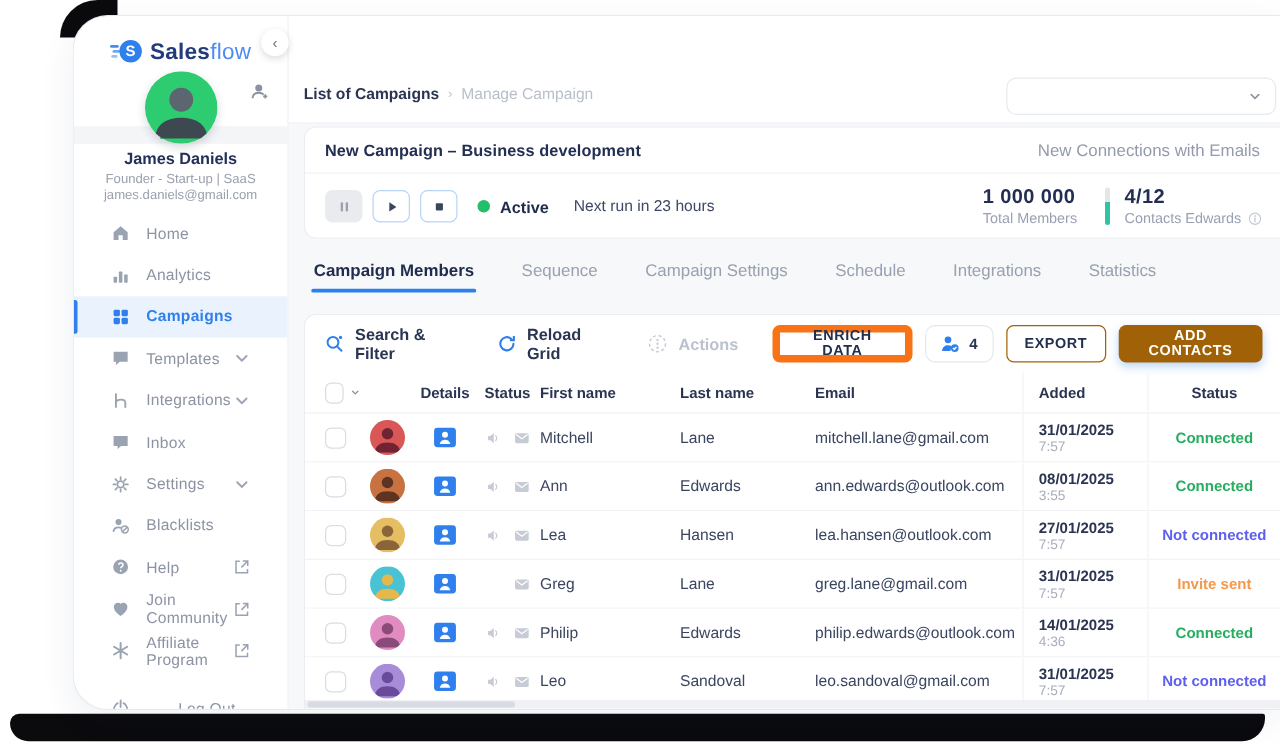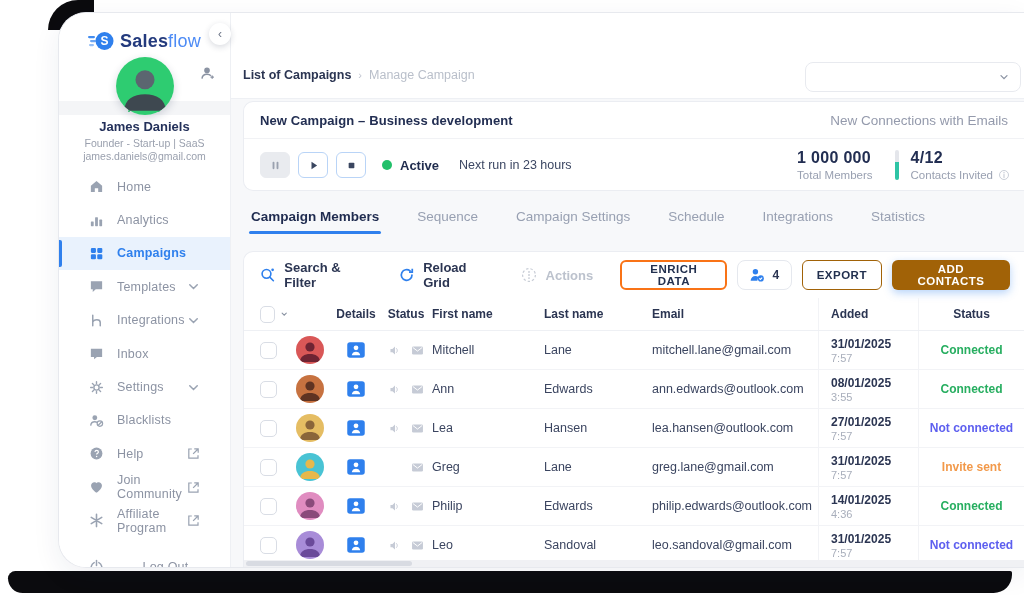--- a/index.html
+++ b/index.html
@@ -98,21 +98,21 @@
   .table-card { position:absolute; left:12px; right:0; top:152px; bottom:0; background:#fff;
     border:1px solid #ebedf2; border-right:none; border-bottom:none; border-radius:10px 0 0 0; overflow:hidden; }
   .toolbar { height:46px; display:flex; align-items:center; padding:0 14px 0 16px; }
   .tool { display:flex; align-items:center; gap:9px; margin-right:27px; font-size:13px; font-weight:600; color:#2b3552; cursor:pointer; }
   .tool .ic { width:16px; height:16px; color:#2f80ed; }
   .tool.disabled { color:#bcc2cd; cursor:default; }
   .tool.disabled .ic { color:#c8cdd6; }
   .tb-right { margin-left:auto; display:flex; align-items:center; gap:10px; }
   .btn { height:30px; border-radius:6px; display:flex; align-items:center; justify-content:center;
     font-size:11.5px; font-weight:700; letter-spacing:.5px; cursor:pointer; background:#fff; }
-  .btn-enrich { border:2px solid #f97316; color:#22304f; padding:0 14px; }
+  .btn-enrich { border:6px solid #f97316; color:#22304f; padding:0 14px; }
   .btn-count  { border:1px solid #e5e8ee; border-radius:8px; color:#2b3552; padding:0 11px; gap:7px; font-size:12px; }
   .btn-count .ic { width:16px; height:16px; color:#2f80ed; }
   .btn-export { border:1px solid #a16207; color:#22304f; padding:0 14px; }
   .btn-add { border:none; background:#a16207; color:#fff; padding:0 15px; box-shadow:0 3px 8px rgba(47,128,237,.35); }
 
   .grid { display:grid; grid-template-columns:44px 44px 48px 52px 112px 108px 166px 100px 1fr; align-items:center; }
   .thead { height:33px; border-bottom:1px solid #eef0f4; font-size:12px; font-weight:700; color:#2b3552; }
   .trow { height:39px; border-bottom:1px solid #f2f3f6; font-size:12.5px; color:#3b4560; background:#fff; }
   .c-check { padding-left:16px; display:flex; align-items:center; gap:5px; }
   .checkbox { width:17px; height:17px; border:1.5px solid #d9dde5; border-radius:5px; background:#fff; cursor:pointer; }
@@ -374,21 +374,21 @@
           <span class="next-run">Next run in 23 hours</span>
           <div class="stats">
             <div>
               <div class="stat-val">1 000 000</div>
               <div class="stat-lbl">Total Members</div>
             </div>
             <div class="stat-bar"></div>
             <div>
               <div class="stat-val">4/12</div>
               <div class="stat-lbl">
-                <span>Contacts Invited</span>
+                <span>Contacts Edwards</span>
                 <span class="ic">
                     <svg viewBox="0 0 16 16">
                       <circle cx="8" cy="8" r="6" fill="none" stroke="currentColor" stroke-width="1.2"></circle>
                       <circle cx="8" cy="5" r=".9" fill="currentColor"></circle>
                       <path d="M8 7.2v4" stroke="currentColor" stroke-width="1.4" stroke-linecap="round"></path>
                     </svg>
                   </span>
               </div>
             </div>
           </div>

